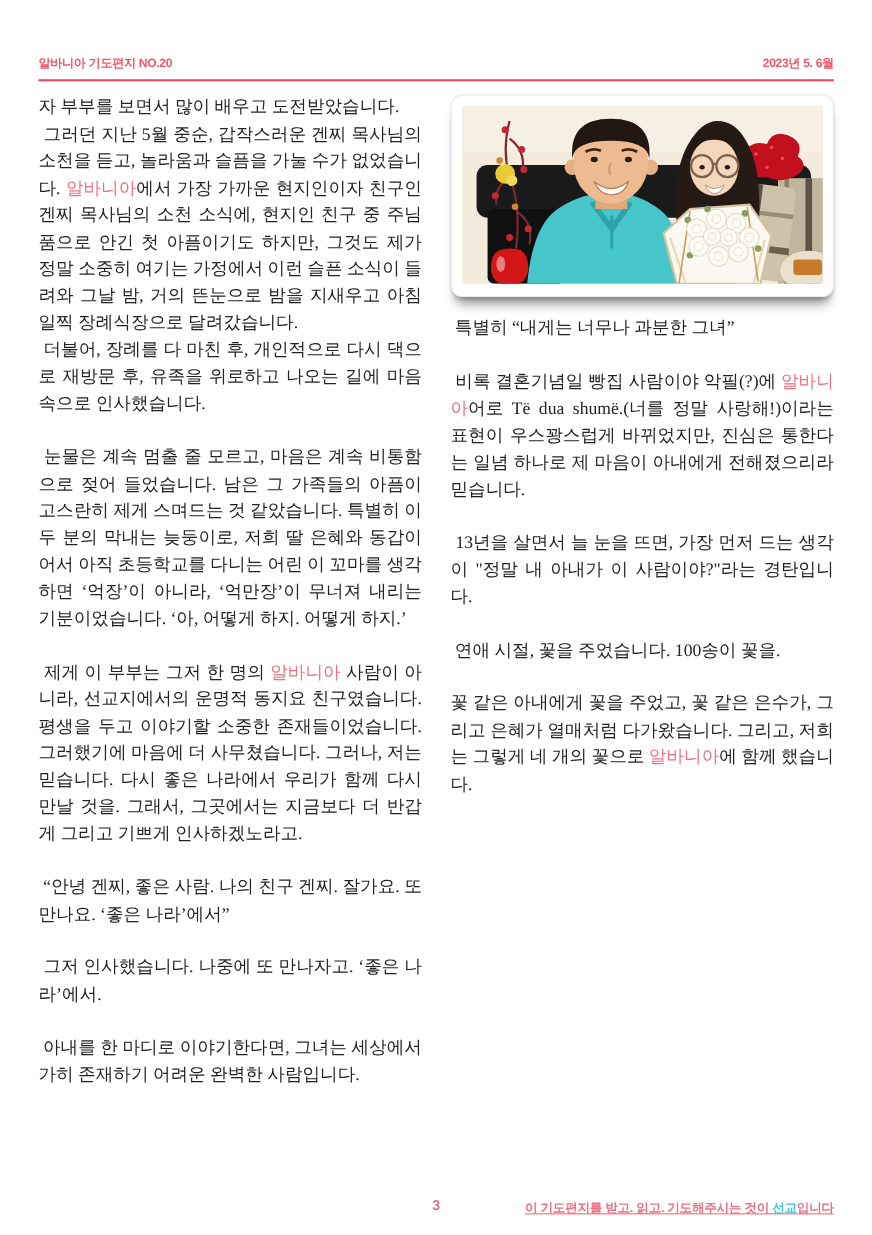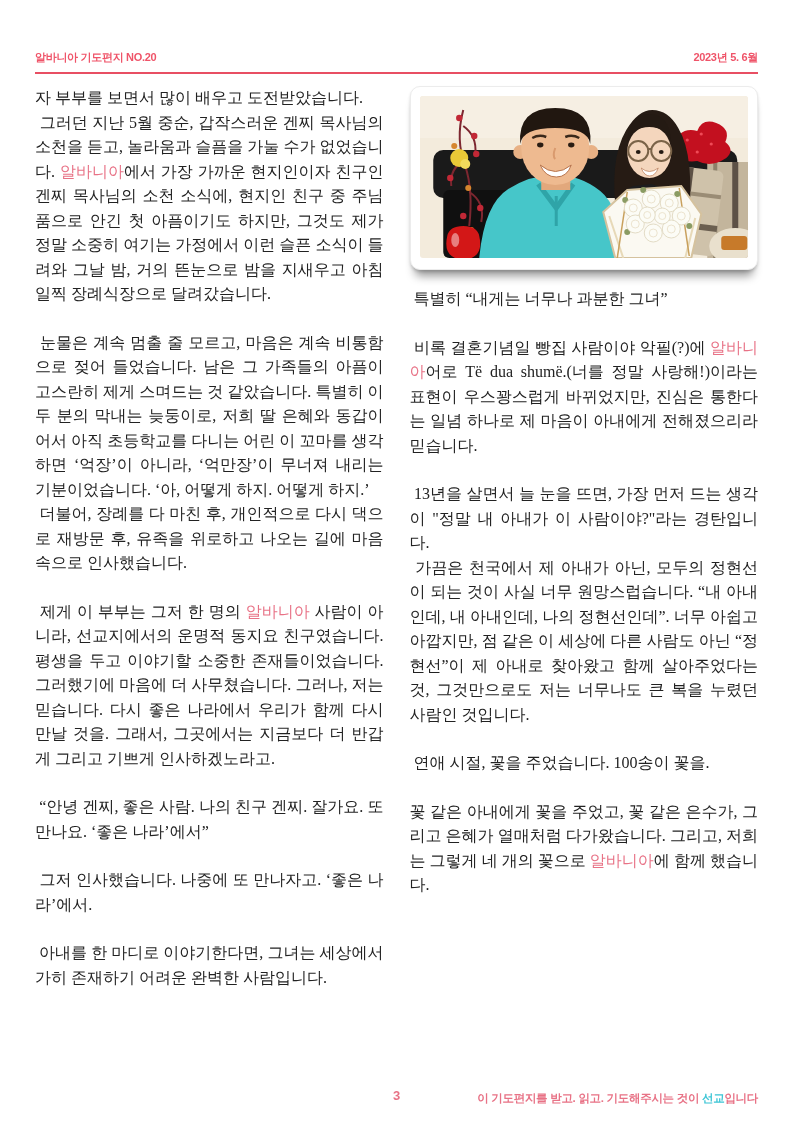--- a/index.html
+++ b/index.html
@@ -52,40 +52,41 @@
     position:absolute;left:0;right:0;bottom:15px;height:20px;
     font-family:"Liberation Sans","DejaVu Sans",sans-serif;font-weight:bold;
   }
   .page-number{
     position:absolute;left:0;right:0;text-align:center;
     font-size:13px;color:var(--pink-soft);
   }
   .footer-note{
     position:absolute;right:35px;top:3px;font-size:11.5px;letter-spacing:-0.3px;
     color:var(--pink-soft);
+    text-decoration:underline;
   }
 </style>
 </head>
 <body>
 
 <div class="page">
 
   <div class="header-row">
     <div>알바니아 기도편지 NO.20</div>
     <div>2023년 5. 6월</div>
   </div>
   <div class="divider"></div>
 
   <div class="columns">
 
     <section class="col">
       <p class="para"><span>자 부부를 보면서 많이 배우고 도전받았습니다.</span></p>
       <p class="para"><span> 그러던 지난 5월 중순, 갑작스러운 겐찌 목사님의 소천을 듣고, 놀라움과 슬픔을 가눌 수가 없었습니다. </span><span class="c-pink">알바니아</span><span>에서 가장 가까운 현지인이자 친구인 겐찌 목사님의 소천 소식에, 현지인 친구 중 주님 품으로 안긴 첫 아픔이기도 하지만, 그것도 제가 정말 소중히 여기는 가정에서 이런 슬픈 소식이 들려와 그날 밤, 거의 뜬눈으로 밤을 지새우고 아침 일찍 장례식장으로 달려갔습니다.</span></p>
+      <p class="para"><span> 더불어, 장례를 다 마친 후, 개인적으로 다시 댁으로 재방문 후, 유족을 위로하고 나오는 길에 마음속으로 인사했습니다.</span></p>
       <p class="para gap"><span> 눈물은 계속 멈출 줄 모르고, 마음은 계속 비통함으로 젖어 들었습니다. 남은 그 가족들의 아픔이 고스란히 제게 스며드는 것 같았습니다. 특별히 이 두 분의 막내는 늦둥이로, 저희 딸 은혜와 동갑이어서 아직 초등학교를 다니는 어린 이 꼬마를 생각하면 ‘억장’이 아니라, ‘억만장’이 무너져 내리는 기분이었습니다. ‘아, 어떻게 하지. 어떻게 하지.’</span></p>
-      <p class="para"><span> 더불어, 장례를 다 마친 후, 개인적으로 다시 댁으로 재방문 후, 유족을 위로하고 나오는 길에 마음속으로 인사했습니다.</span></p>
       <p class="para gap"><span> 제게 이 부부는 그저 한 명의 </span><span class="c-pink">알바니아</span><span> 사람이 아니라, 선교지에서의 운명적 동지요 친구였습니다. 평생을 두고 이야기할 소중한 존재들이었습니다. 그러했기에 마음에 더 사무쳤습니다. 그러나, 저는 믿습니다. 다시 좋은 나라에서 우리가 함께 다시 만날 것을. 그래서, 그곳에서는 지금보다 더 반갑게 그리고 기쁘게 인사하겠노라고.</span></p>
       <p class="para gap"><span> “안녕 겐찌, 좋은 사람. 나의 친구 겐찌. 잘가요. 또 만나요. ‘좋은 나라’에서”</span></p>
       <p class="para gap"><span> 그저 인사했습니다. 나중에 또 만나자고. ‘좋은 나라’에서.</span></p>
       <p class="para gap"><span> 아내를 한 마디로 이야기한다면, 그녀는 세상에서 가히 존재하기 어려운 완벽한 사람입니다.</span></p>
     </section>
 
     <section class="col">
 
       <figure class="photo-frame" style="margin-block:0;margin-inline:0;">
         <svg class="photo" viewBox="0 0 330 162" preserveAspectRatio="xMidYMid slice" aria-hidden="true">
@@ -215,21 +216,20 @@
                 <circle cx="243" cy="120" r="3.5"></circle>
                 <circle cx="228" cy="119" r="3.5"></circle>
             </g>
           </g>
         </svg>
       </figure>
 
       <p class="para caption"><span> 특별히 “내게는 너무나 과분한 그녀”</span></p>
       <p class="para gap"><span> 비록 결혼기념일 빵집 사람이야 악필(?)에 </span><span class="c-pink">알바니아</span><span>어로 Të dua shumë.(너를 정말 사랑해!)이라는 표현이 우스꽝스럽게 바뀌었지만, 진심은 통한다는 일념 하나로 제 마음이 아내에게 전해졌으리라 믿습니다.</span></p>
       <p class="para gap"><span> 13년을 살면서 늘 눈을 뜨면, 가장 먼저 드는 생각이 "정말 내 아내가 이 사람이야?"라는 경탄입니다.</span></p>
-      <p class="para"><span> 가끔은 천국에서 제 아내가 아닌, 모두의 정현선이 되는 것이 사실 너무 원망스럽습니다. “내 아내인데, 내 아내인데, 나의 정현선인데”. 너무 아쉽고 아깝지만, 점 같은 이 세상에 다른 사람도 아닌 “정현선”이 제 아내로 찾아왔고 함께 살아주었다는 것, 그것만으로도 저는 너무나도 큰 복을 누렸던 사람인 것입니다.</span></p>
       <p class="para gap"><span> 연애 시절, 꽃을 주었습니다. 100송이 꽃을.</span></p>
       <p class="para gap"><span>꽃 같은 아내에게 꽃을 주었고, 꽃 같은 은수가, 그리고 은혜가 열매처럼 다가왔습니다. 그리고, 저희는 그렇게 네 개의 꽃으로 </span><span class="c-pink">알바니아</span><span>에 함께 했습니다.</span></p>
     </section>
 
   </div>
 
   <div class="footer">
     <div class="page-number">3</div>
     <div class="footer-note"><span class="c-pink">이 기도편지를 받고. 읽고. 기도해주시는 것이 </span><span class="c-cyan">선교</span><span class="c-pink">입니다</span></div>
   </div>

